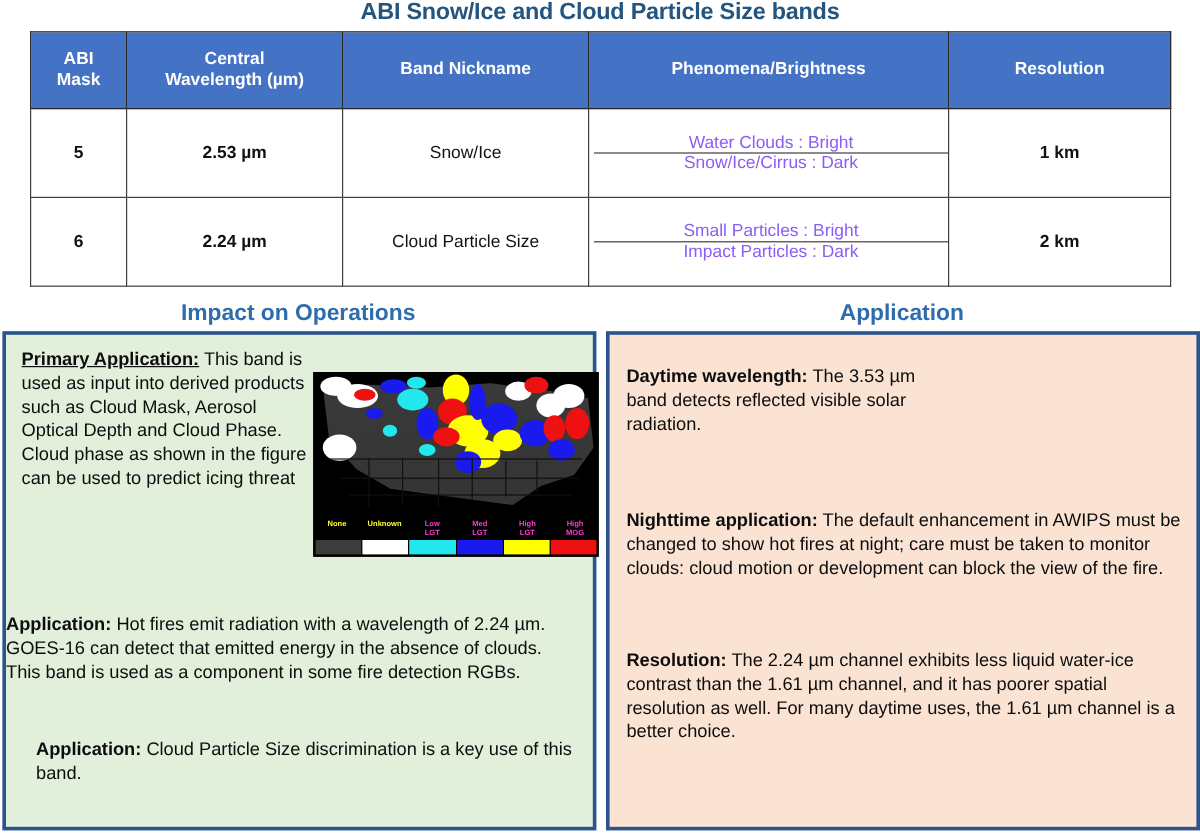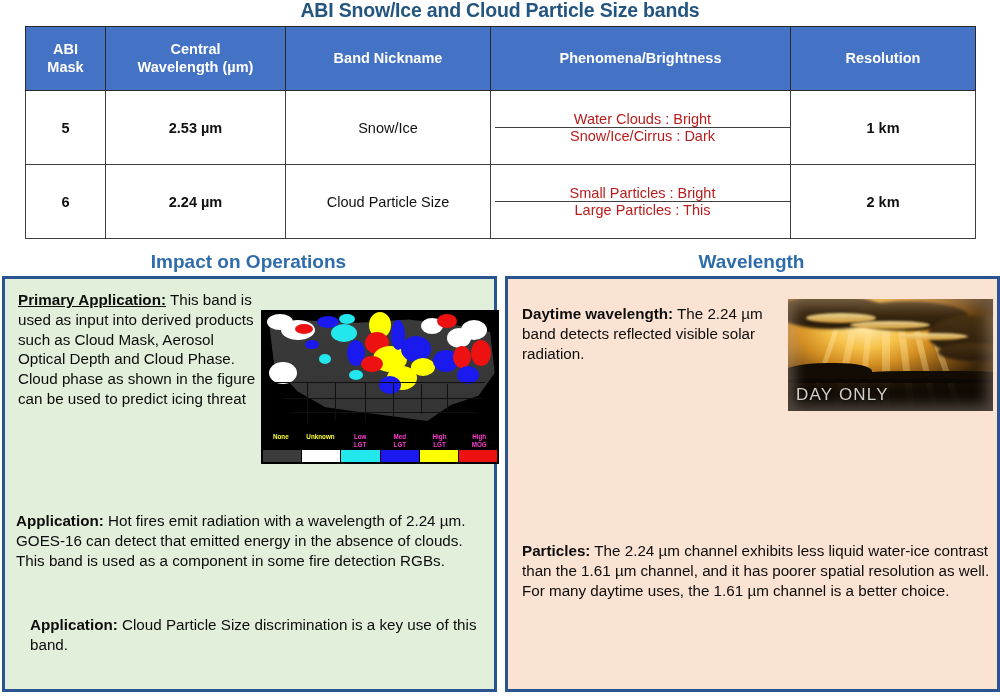--- a/index.html
+++ b/index.html
@@ -70,21 +70,21 @@
     flex-direction: column;
     height: 100%;
     margin: 0; padding: 0;
   }
   .phen-sub {
     flex: 1 1 50%;
     display: flex;
     align-items: center;
     justify-content: center;
     font-size: 14.5px;
-    color: #b91c1c;
+    color: #8b5cf6;
     border-bottom: 1.5px solid #3f3f3f;
     margin-left: 4px;
   }
   .phen-sub:last-child { border-bottom: none; }
   .phen-cell { padding: 0 !important; }
 
   
   .sec-head {
     position: absolute;
     font-size: 19px;
@@ -120,21 +120,21 @@
   .bu { font-weight: bold; text-decoration: underline; }
 
   
   #impact-p1 {
     position: absolute;
     left: 13px; top: 11px;
     width: 240px;
   }
   #impact-p2 {
     position: absolute;
-    left: 11px; top: 232px;
+    left: 0; top: 232px;
     width: 468px;
   }
   #impact-p3 {
     position: absolute;
     left: 25px; top: 336px;
     width: 468px;
   }
 
   
   #cloud-figure {
@@ -317,30 +317,30 @@
         </td>
         <td class="cell-center cell-bold">1 km</td>
       </tr>
       <tr class="row-h">
         <td class="cell-center cell-bold">6</td>
         <td class="cell-center cell-bold">2.24 µm</td>
         <td class="cell-center">Cloud Particle Size</td>
         <td class="phen-cell">
           <div class="phen-wrap">
             <div class="phen-sub">Small Particles : Bright</div>
-            <div class="phen-sub">Large Particles : This</div>
+            <div class="phen-sub">Impact Particles : Dark</div>
           </div>
         </td>
         <td class="cell-center cell-bold">2 km</td>
       </tr>
     </tbody>
   </table>
 
   <div class="sec-head" id="head-impact">Impact on Operations</div>
-  <div class="sec-head" id="head-limit">Wavelength</div>
+  <div class="sec-head" id="head-limit">Application</div>
 
   <div class="panel" id="panel-impact">
 
     <div id="cloud-figure">
       <div class="cp-map">
         <div class="cp-land"></div>
 
         <div class="cp-blob" style="left:6px;top:4px;width:26px;height:16px;background:#ffffff;"></div>
         <div class="cp-blob" style="left:20px;top:10px;width:34px;height:20px;background:#ffffff;"></div>
         <div class="cp-blob" style="left:8px;top:52px;width:28px;height:22px;background:#ffffff;"></div>
@@ -430,52 +430,30 @@
     </div>
 
     <div class="ptext" id="impact-p3">
       <span class="b">Application:</span>
       <span>Cloud Particle Size discrimination is a key use of this band.</span>
     </div>
   </div>
 
   <div class="panel" id="panel-limit">
 
-    <div id="sunset-figure">
-      <div class="sun-sky"></div>
-
-      <div class="sun-ray" style="left:62px;top:28px;width:7px;height:86px;transform:rotate(12deg);"></div>
-      <div class="sun-ray" style="left:78px;top:30px;width:6px;height:84px;transform:rotate(6deg);"></div>
-      <div class="sun-ray" style="left:94px;top:30px;width:8px;height:84px;transform:rotate(0deg);"></div>
-      <div class="sun-ray" style="left:110px;top:30px;width:7px;height:84px;transform:rotate(-7deg);"></div>
-      <div class="sun-ray" style="left:126px;top:32px;width:6px;height:82px;transform:rotate(-13deg);"></div>
-      <div class="sun-ray" style="left:142px;top:34px;width:6px;height:80px;transform:rotate(-19deg);"></div>
-      <div class="sun-ray" style="left:46px;top:30px;width:5px;height:82px;transform:rotate(19deg);"></div>
-
-      <div class="sun-cloud" style="left:-12px;top:-4px;width:110px;height:34px;"></div>
-      <div class="sun-cloud" style="left:60px;top:2px;width:120px;height:30px;"></div>
-      <div class="sun-cloud" style="left:140px;top:16px;width:90px;height:40px;"></div>
-      <div class="sun-cloud-bright" style="left:18px;top:14px;width:70px;height:10px;"></div>
-      <div class="sun-cloud-bright" style="left:62px;top:22px;width:80px;height:8px;"></div>
-      <div class="sun-cloud-bright" style="left:110px;top:34px;width:70px;height:7px;"></div>
-      <div class="sun-cloud" style="left:150px;top:44px;width:70px;height:18px;"></div>
-
-      <div class="sun-hill" style="left:-6px;bottom:28px;width:90px;height:20px;border-radius:50% 40% 0 0;"></div>
-      <div class="sun-hill" style="left:60px;bottom:28px;width:160px;height:12px;border-radius:40% 30% 0 0;"></div>
-
-      <div class="sun-band"></div>
-      <div class="sun-text">DAY ONLY</div>
-      <div class="vig"></div>
-    </div>
 
     <div class="ptext" id="limit-p1">
       <span class="b">Daytime wavelength:</span>
-      <span>The 2.24 µm band detects reflected visible solar radiation.</span>
-    </div>
-
+      <span>The 3.53 µm band detects reflected visible solar radiation.</span>
+    </div>
+
+    <div class="ptext" id="limit-p2">
+      <span class="b">Nighttime application:</span>
+      <span>The default enhancement in AWIPS must be changed to show hot fires at night; care must be taken to monitor clouds:  cloud motion or development can block the view of the fire.</span>
+    </div>
 
     <div class="ptext" id="limit-p3">
-      <span class="b">Particles:</span>
+      <span class="b">Resolution:</span>
       <span>The 2.24 µm channel exhibits less liquid water-ice contrast than the 1.61 µm channel, and it has poorer spatial resolution as well. For many daytime uses, the 1.61 µm channel is a better choice.</span>
     </div>
   </div>
 
 </div>
 
 </body></html>

